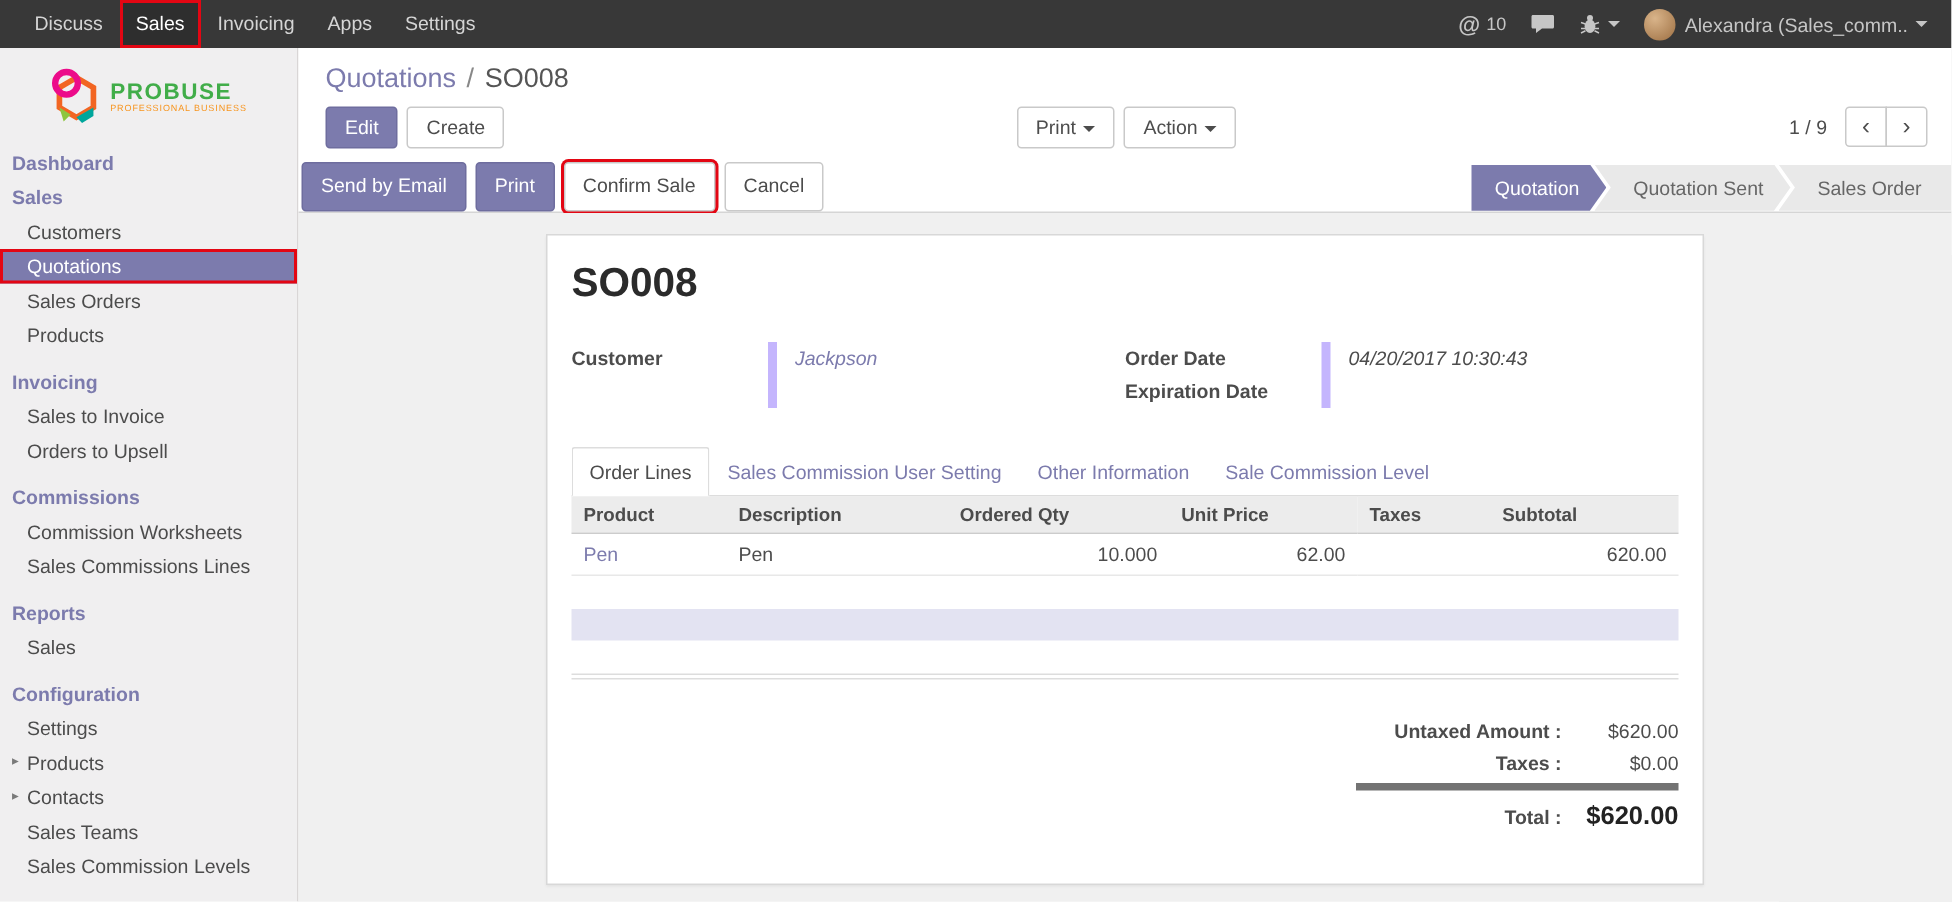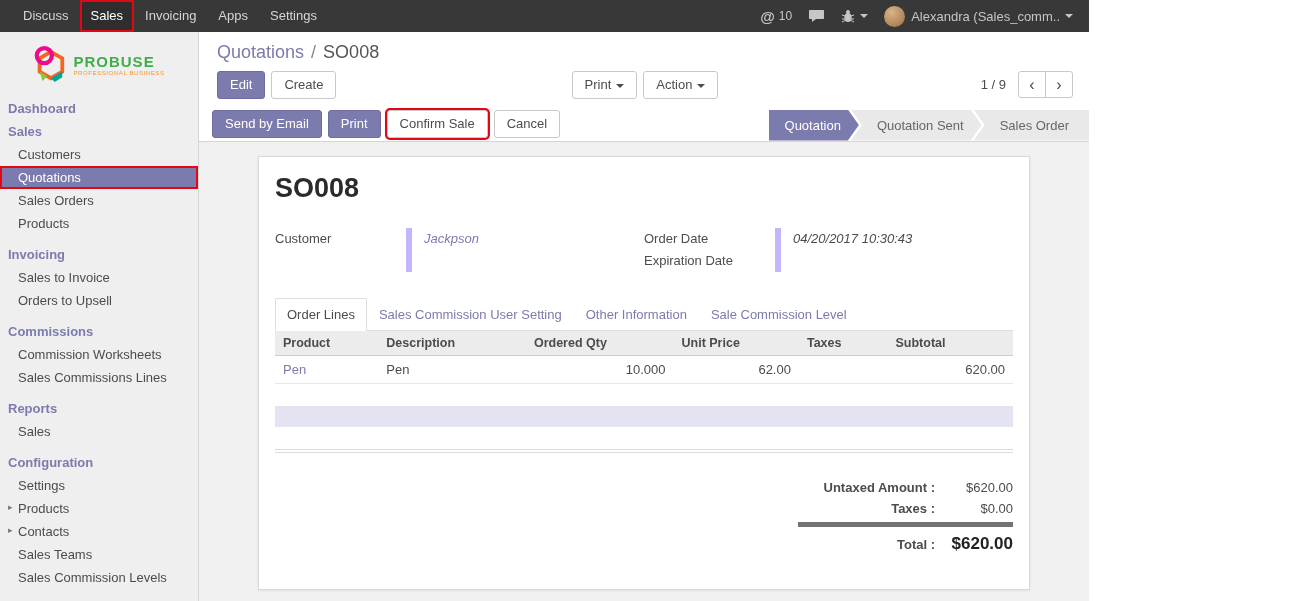--- a/index.html
+++ b/index.html
@@ -2,21 +2,21 @@
 <html><head>
 <meta charset="utf-8">
 <style>
   * { box-sizing: border-box; margin: 0; padding: 0; }
   html, body { overflow: hidden; }
   body {
     width: 1301px; height: 601px;
     font-family: "Liberation Sans", sans-serif;
     font-size: 13px; color: #4c4c4c; background: #fff;
   }
-  .screen { width: 1089px; height: 601px; display: flex; flex-direction: column; overflow: hidden; }
+  .screen { width: 1301px; height: 601px; display: flex; flex-direction: column; overflow: hidden; }
 
   
   .topbar { height: 32px; background: #383838; display: flex; align-items: stretch; color: #d5d5d5; flex-shrink: 0; }
   .tb-menus { display: flex; padding-left: 12px; }
   .tb-menu { padding: 0 11px; line-height: 32px; cursor: pointer; white-space: nowrap; }
   .tb-menu.active { color: #fff; background: #2e2e2e; }
   .tb-menu.annotated { box-shadow: inset 0 0 0 2px #e30613; }
   .tb-right { margin-left: auto; display: flex; align-items: center; padding-right: 8px; }
   .tb-item { display: flex; align-items: center; height: 32px; padding: 0 8px; cursor: pointer; color: #c6c6c6; }
   .at-icon { font-size: 15px; font-weight: bold; }
@@ -52,38 +52,38 @@
   .grp-center { display: flex; gap: 6px; }
   .grp-right { flex: 1; display: flex; justify-content: flex-end; align-items: center; gap: 8px; }
   .btn { font-family: inherit; font-size: 13px; padding: 4px 12px; border-radius: 3px; border: 1px solid #c9c9c9; background: #fff; color: #4c4c4c; cursor: pointer; line-height: 1.35; white-space: nowrap; }
   .btn-primary { background: #7c7bad; border-color: #6e6d9e; color: #fff; }
   .annotated-btn { box-shadow: 0 0 0 2px #e30613; }
   .pager-text { color: #4c4c4c; margin-right: 4px; }
   .pager-btns { display: flex; }
   .pager-btn { width: 28px; height: 27px; background: #fff; border: 1px solid #c9c9c9; color: #4c4c4c; font-size: 16px; line-height: 1; cursor: pointer; }
   .pager-btn.prev { border-radius: 3px 0 0 3px; }
   .pager-btn.next { border-radius: 0 3px 3px 0; margin-left: -1px; }
-  .action-row { display: flex; align-items: center; padding-left: 13px; height: 33px; }
+  .action-row { display: flex; padding-left: 2px; height: 33px; }
   .action-btns { display: flex; gap: 6px; }
   .statusbar { margin-left: auto; display: flex; height: 31px; align-self: flex-end; }
   .step { line-height: 31px; padding: 0 18px 0 26px; background: #e9e9e9; color: #666; cursor: pointer; white-space: nowrap;
           clip-path: polygon(0 0, calc(100% - 11px) 0, 100% 50%, calc(100% - 11px) 100%, 0 100%, 11px 50%); }
   .step:first-child { clip-path: polygon(0 0, calc(100% - 11px) 0, 100% 50%, calc(100% - 11px) 100%, 0 100%); padding-left: 16px; }
   .step:last-child { clip-path: polygon(0 0, 100% 0, 100% 100%, 0 100%, 11px 50%); padding-right: 20px; }
   .step + .step { margin-left: -8px; }
   .step.active { background: #7c7bad; color: #fff; }
 
   
   .content { flex: 1; overflow: hidden; background: #f0f0f0; }
   .sheet { width: 772px; height: 434px; margin: 14px auto 0; background: #fff; border: 1px solid #d8d8d8; box-shadow: 0 1px 2px rgba(0,0,0,0.06); padding: 16px 16px 20px; overflow: hidden; }
   .sheet-title { font-size: 27px; font-weight: bold; color: #2b2b2b; margin: 0 0 24px; }
   .fields { display: flex; }
   .fgroup { width: 50%; display: table; border-collapse: collapse; }
   .frow { display: table-row; height: 22px; }
-  .flabel { display: table-cell; width: 134px; font-weight: normal; padding: 3px 0; vertical-align: top; color: #4c4c4c; }
+  .flabel { display: table-cell; width: 134px; font-weight: bold; padding: 3px 0; vertical-align: top; color: #4c4c4c; }
   .fvalue { display: table-cell; border-left: 6px solid #c4b5fd; padding: 3px 0 3px 12px; color: #4c4c4c; font-style: italic; }
   .fvalue.link { color: #7c7bad; cursor: pointer; }
   .tabs { display: flex; margin-top: 26px; border-bottom: 1px solid #ddd; }
   .tab { padding: 8px 11px; color: #7c7bad; cursor: pointer; border: 1px solid transparent; margin-bottom: -1px; }
   .tab.active { background: #fff; border-color: #ddd #ddd #fff #ddd; color: #4c4c4c; border-radius: 2px 2px 0 0; }
   table.olist { width: 100%; border-collapse: collapse; }
   .olist th { background: #ececec; text-align: left; font-weight: bold; padding: 5px 8px; border-bottom: 1px solid #ccc; font-size: 12.5px; color: #4c4c4c; cursor: pointer; }
   .olist td { padding: 6px 8px; border-bottom: 1px solid #e8e8e8; }
   .olist .num { text-align: right; }
   .olist td.link-cell { color: #7c7bad; }

